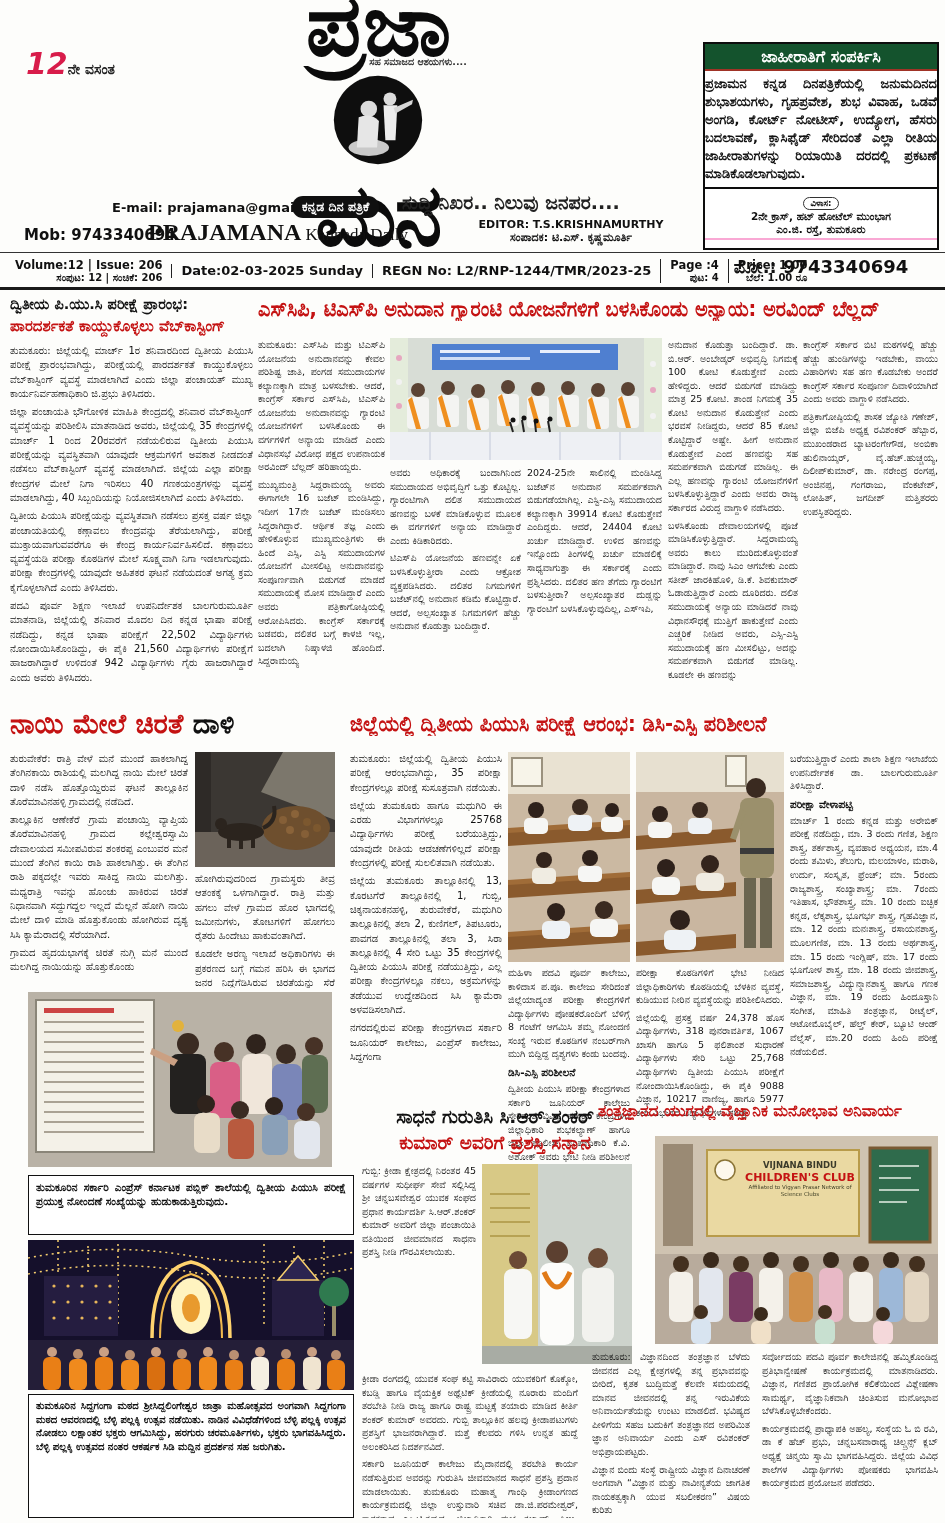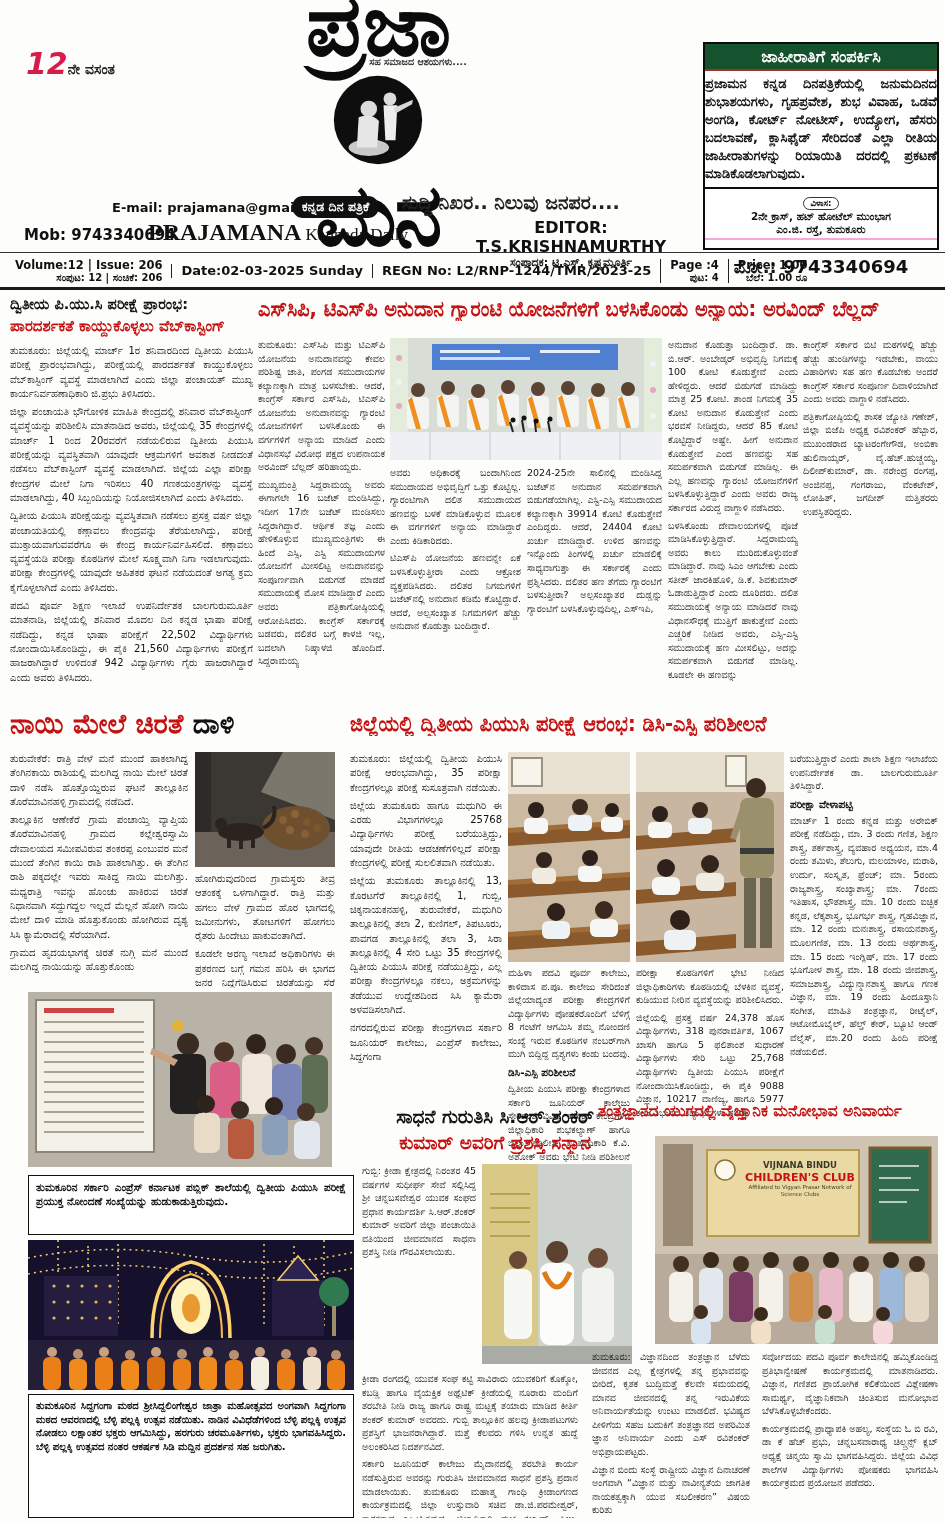--- a/index.html
+++ b/index.html
@@ -13,21 +13,21 @@
   .mast{position:absolute;left:50px;top:44px;width:655px;height:152px;display:flex;
         align-items:center;justify-content:center;gap:6px;flex-direction:column;}
   .mast .ttl{font-size:86px;font-weight:bold;letter-spacing:-2px;color:#0b0b0b;line-height:1;}
   .emblem-tag{position:absolute;left:338px;top:56px;width:160px;text-align:center;
         font-size:9.5px;font-weight:bold;color:#333;}
   .email{position:absolute;left:112px;top:200px;font-size:13px;font-weight:bold;}
   .badge{position:absolute;left:292px;top:196px;background:#101010;color:#fff;
         font-size:12.5px;font-weight:bold;padding:3px 10px;border-radius:11px;}
   .tagline{position:absolute;left:402px;top:191px;font-size:19px;font-weight:bold;color:#222;}
   .editor{position:absolute;left:440px;top:218px;width:262px;text-align:center;font-weight:bold;}
-  .editor .en{font-size:16px;}
+  .editor .en{font-size:11px;}
   .editor .kn{font-size:11px;}
   .mob{position:absolute;left:24px;top:226px;font-size:15px;font-weight:bold;}
   .name-en{position:absolute;left:148px;top:219px;font-family:"Liberation Serif",serif;}
   .name-en .b{font-size:24px;font-weight:bold;}
   .name-en .s{font-size:17px;}
   .hdr-rule{position:absolute;left:0;top:252px;width:945px;border-top:1.5px solid #333;}
   
   .adbox{position:absolute;left:703px;top:42px;width:236px;height:208px;border:2.5px solid #0d0d0d;
         box-sizing:border-box;background:#fff;}
   .adbox .hd{background:#14532d;color:#fff;text-align:center;font-size:16px;font-weight:bold;

